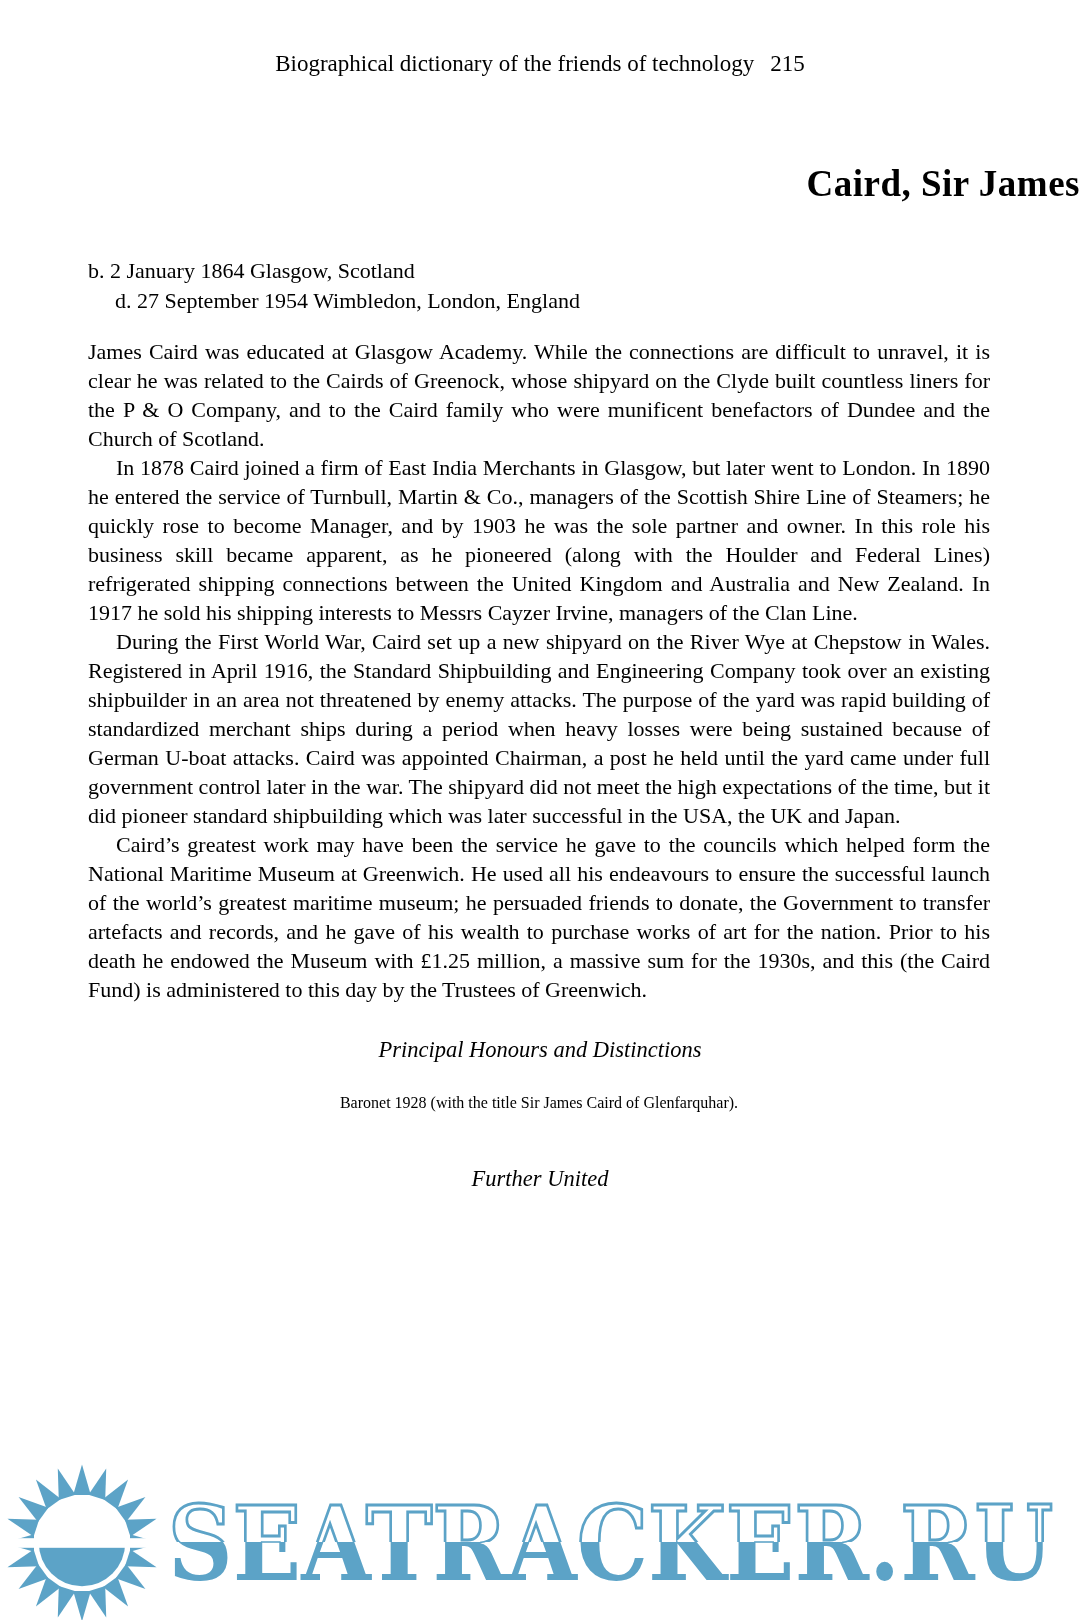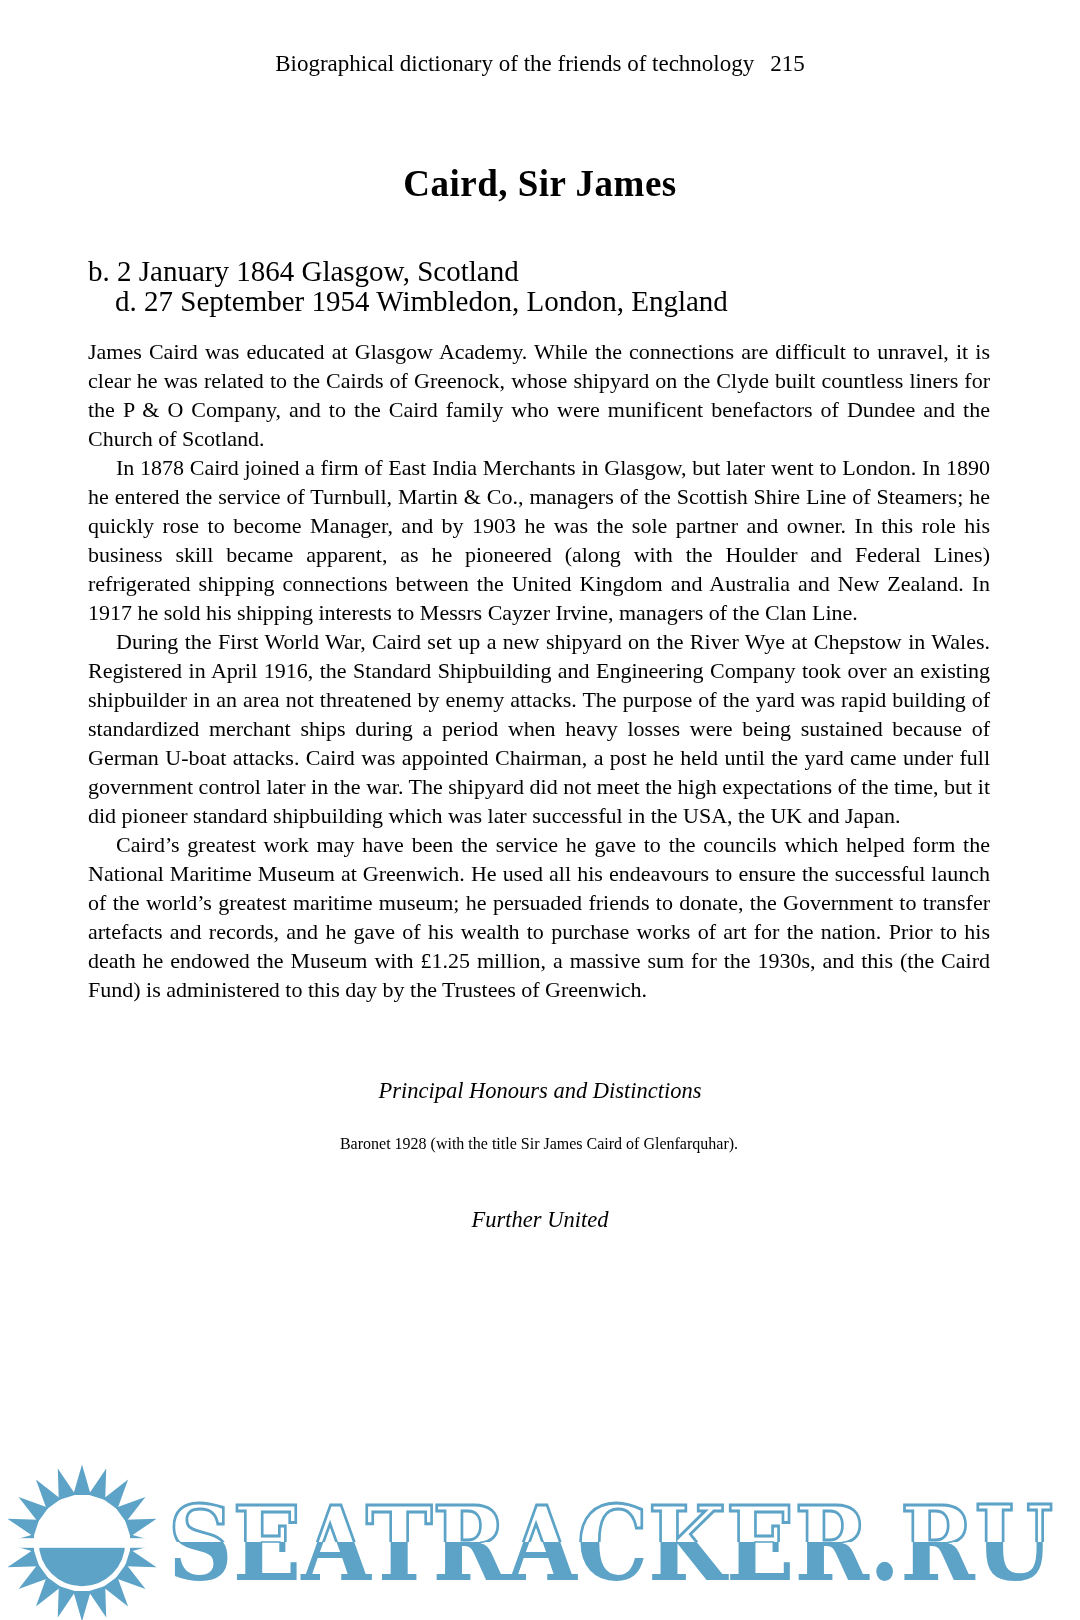--- a/index.html
+++ b/index.html
@@ -15,48 +15,48 @@
   }
   .running-header {
     padding-top: 50px;
     text-align: center;
     font-size: 23px;
     line-height: 28px;
   }
   .running-header .page-num { margin-left: 16px; }
   .entry-title {
     margin: 84px 0 0 0;
-    text-align: center;
+    text-align: right;
     font-size: 37px;
     line-height: 44px;
     font-weight: bold;
     letter-spacing: 0.5px;
   }
   .dates {
     margin: 50px 90px 0 88px;
-    font-size: 29px;
+    font-size: 22px;
     line-height: 30px;
   }
   .dates .death-line { padding-left: 27px; }
   .centered-italic {
     text-align: center;
     font-style: italic;
     font-size: 22.5px;
     line-height: 28px;
   }
   .subtitle { margin-top: 48px; }
   .body-text {
     margin: 21px 90px 12px 88px;
     font-size: 22px;
     line-height: 29px;
     text-align: justify;
   }
   .body-text p { margin: 0; }
   .body-text p.indented { text-indent: 28px; }
-  .honours-heading { margin-top: 73px; }
+  .honours-heading { margin-top: 32px; }
   .honours-body {
     margin: 24px 90px 0 88px;
     font-size: 16px;
     line-height: 29px;
     text-align: center;
   }
   .further-heading { margin-top: 48px; }
   .watermark {
     position: absolute;
     left: 0;

